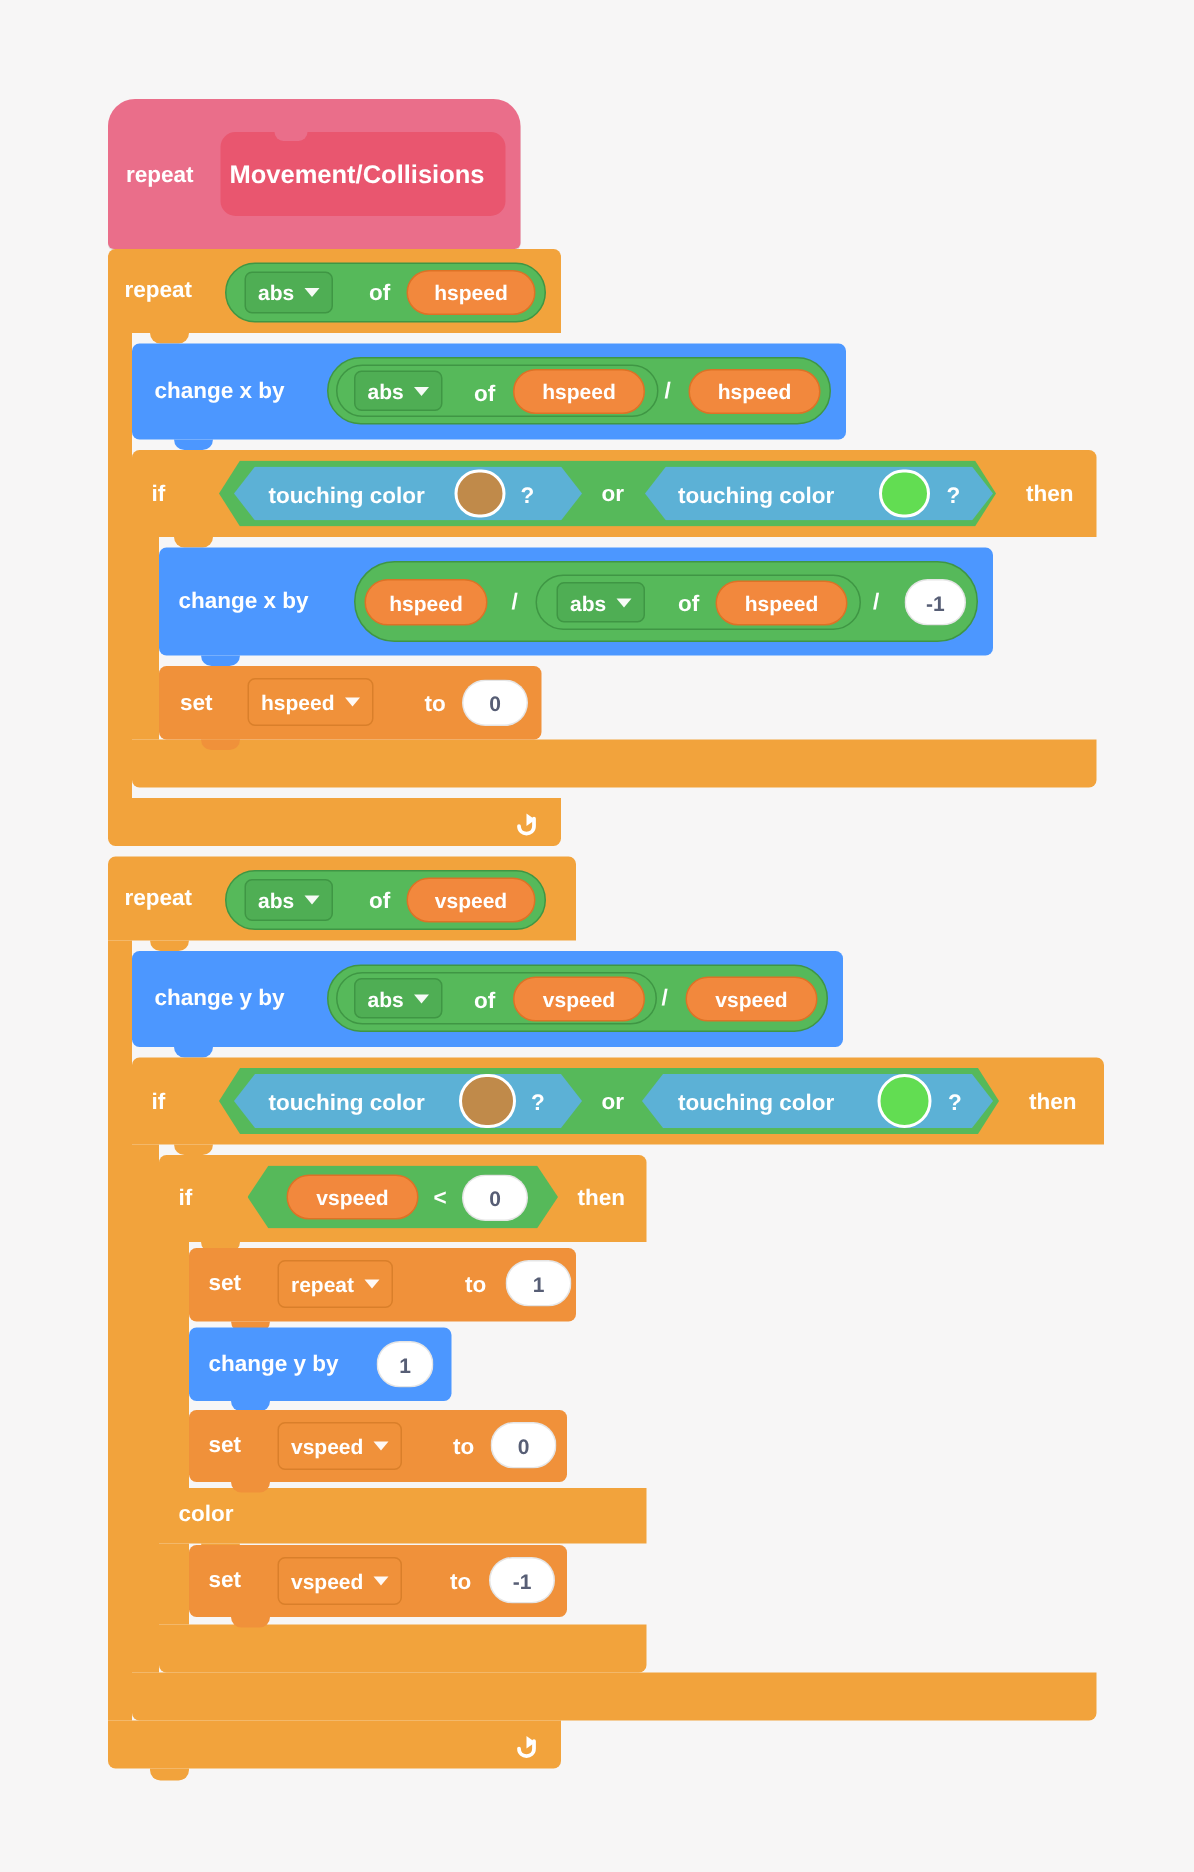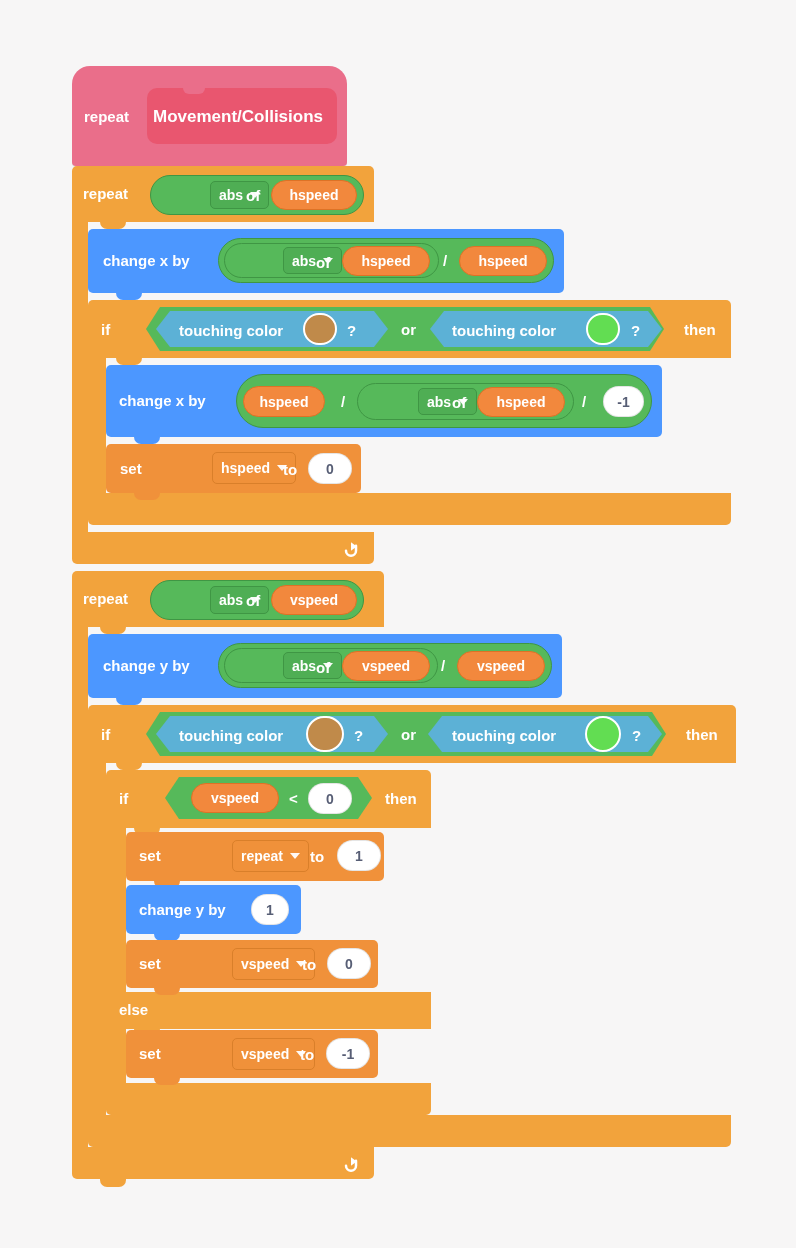--- a/index.html
+++ b/index.html
@@ -46,21 +46,21 @@
     justify-content:center;box-sizing:border-box;
   }
   .var{background:#f2883d;border:1px solid #dd7226;color:#fff;font-weight:bold;font-size:14px;}
   .numinput{background:#fff;color:#575e75;font-weight:bold;font-size:14px;border:1px solid rgba(0,0,0,.10);}
   .opgreen{background:#56b95a;border:1px solid #3f9644;}
   .opgreen2{background:#56b95a;border:1px solid #3f9644;}
 
   
   .dd{
     position:absolute;display:flex;align-items:center;box-sizing:border-box;
-    border-radius:5px;padding:0 8px;margin-left:47px;
+    border-radius:5px;padding:0 8px;
   }
   .dd .ddtxt{color:#fff;font-weight:bold;font-size:14px;white-space:nowrap;}
   .dd .caret{margin-left:7px;width:0;height:0;border-left:5px solid transparent;
     border-right:5px solid transparent;border-top:6px solid #fff;opacity:.95;}
   .dd-green{background:#4fae54;border:1px solid #3f9644;}
   .dd-orange{background:#f0913a;border:1px solid #d97f2a;}
 
   
   .hexwrap{position:absolute;}
   .hex{
@@ -260,21 +260,21 @@
   <div class="blk ctrl notch" style="left:134px;top:828px;"></div>
   <div class="blk ctrl" style="left:106px;top:828px;width:20px;height:164px;"></div>
 
   <div class="blk ctrl" style="left:106px;top:992px;width:325px;height:37px;"></div>
   <div class="blk ctrl notch" style="left:134px;top:1029px;"></div>
   <div class="blk ctrl" style="left:106px;top:1029px;width:20px;height:54px;"></div>
   <div class="blk ctrl" style="left:106px;top:1083px;width:325px;height:32px;border-radius:0 0 5px 5px;"></div>
 
   <div class="txt" style="left:119px;top:790px;">if</div>
   <div class="txt" style="left:385px;top:790px;">then</div>
-  <div class="txt" style="left:119px;top:1001px;">else</div>
+  <div class="txt" style="left:119px;top:1001px;">color</div>
 
   <div class="hexwrap" style="left:165px;top:777px;width:207px;height:42px;">
     <div class="hex greenfill"></div>
   </div>
   <div class="oval var" style="left:191px;top:783px;width:88px;height:30px;">
     <span>vspeed</span>
   </div>
   <div class="op" style="left:289px;top:790px;">&lt;</div>
   <div class="oval numinput" style="left:308px;top:783px;width:44px;height:31px;">
     <span>0</span>

